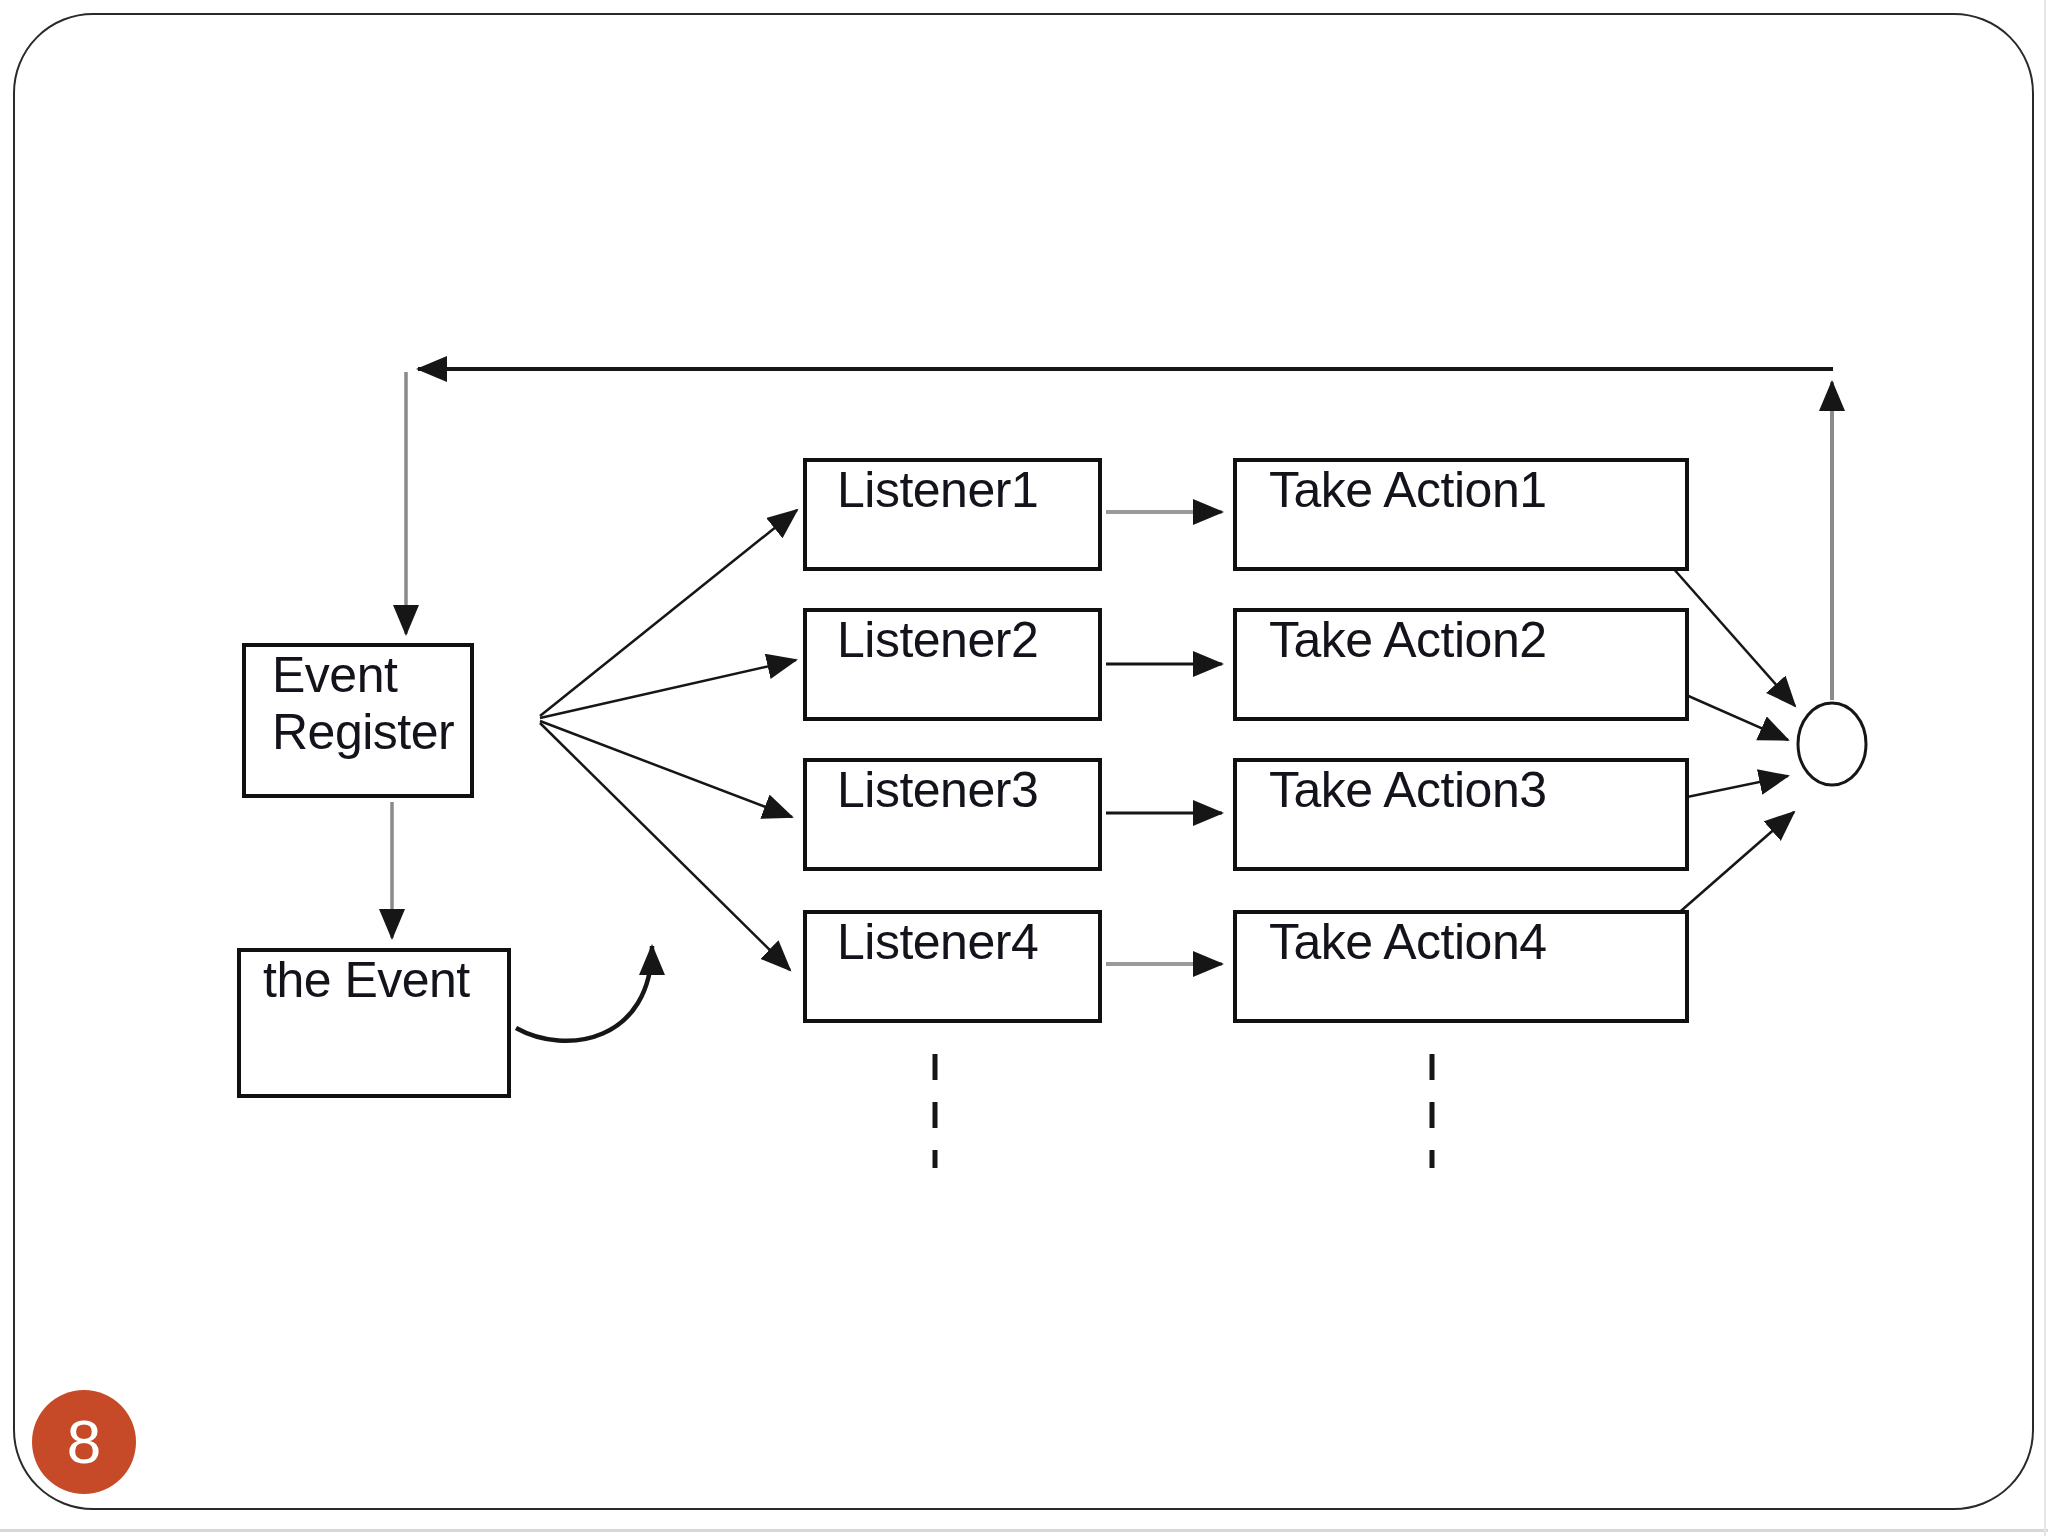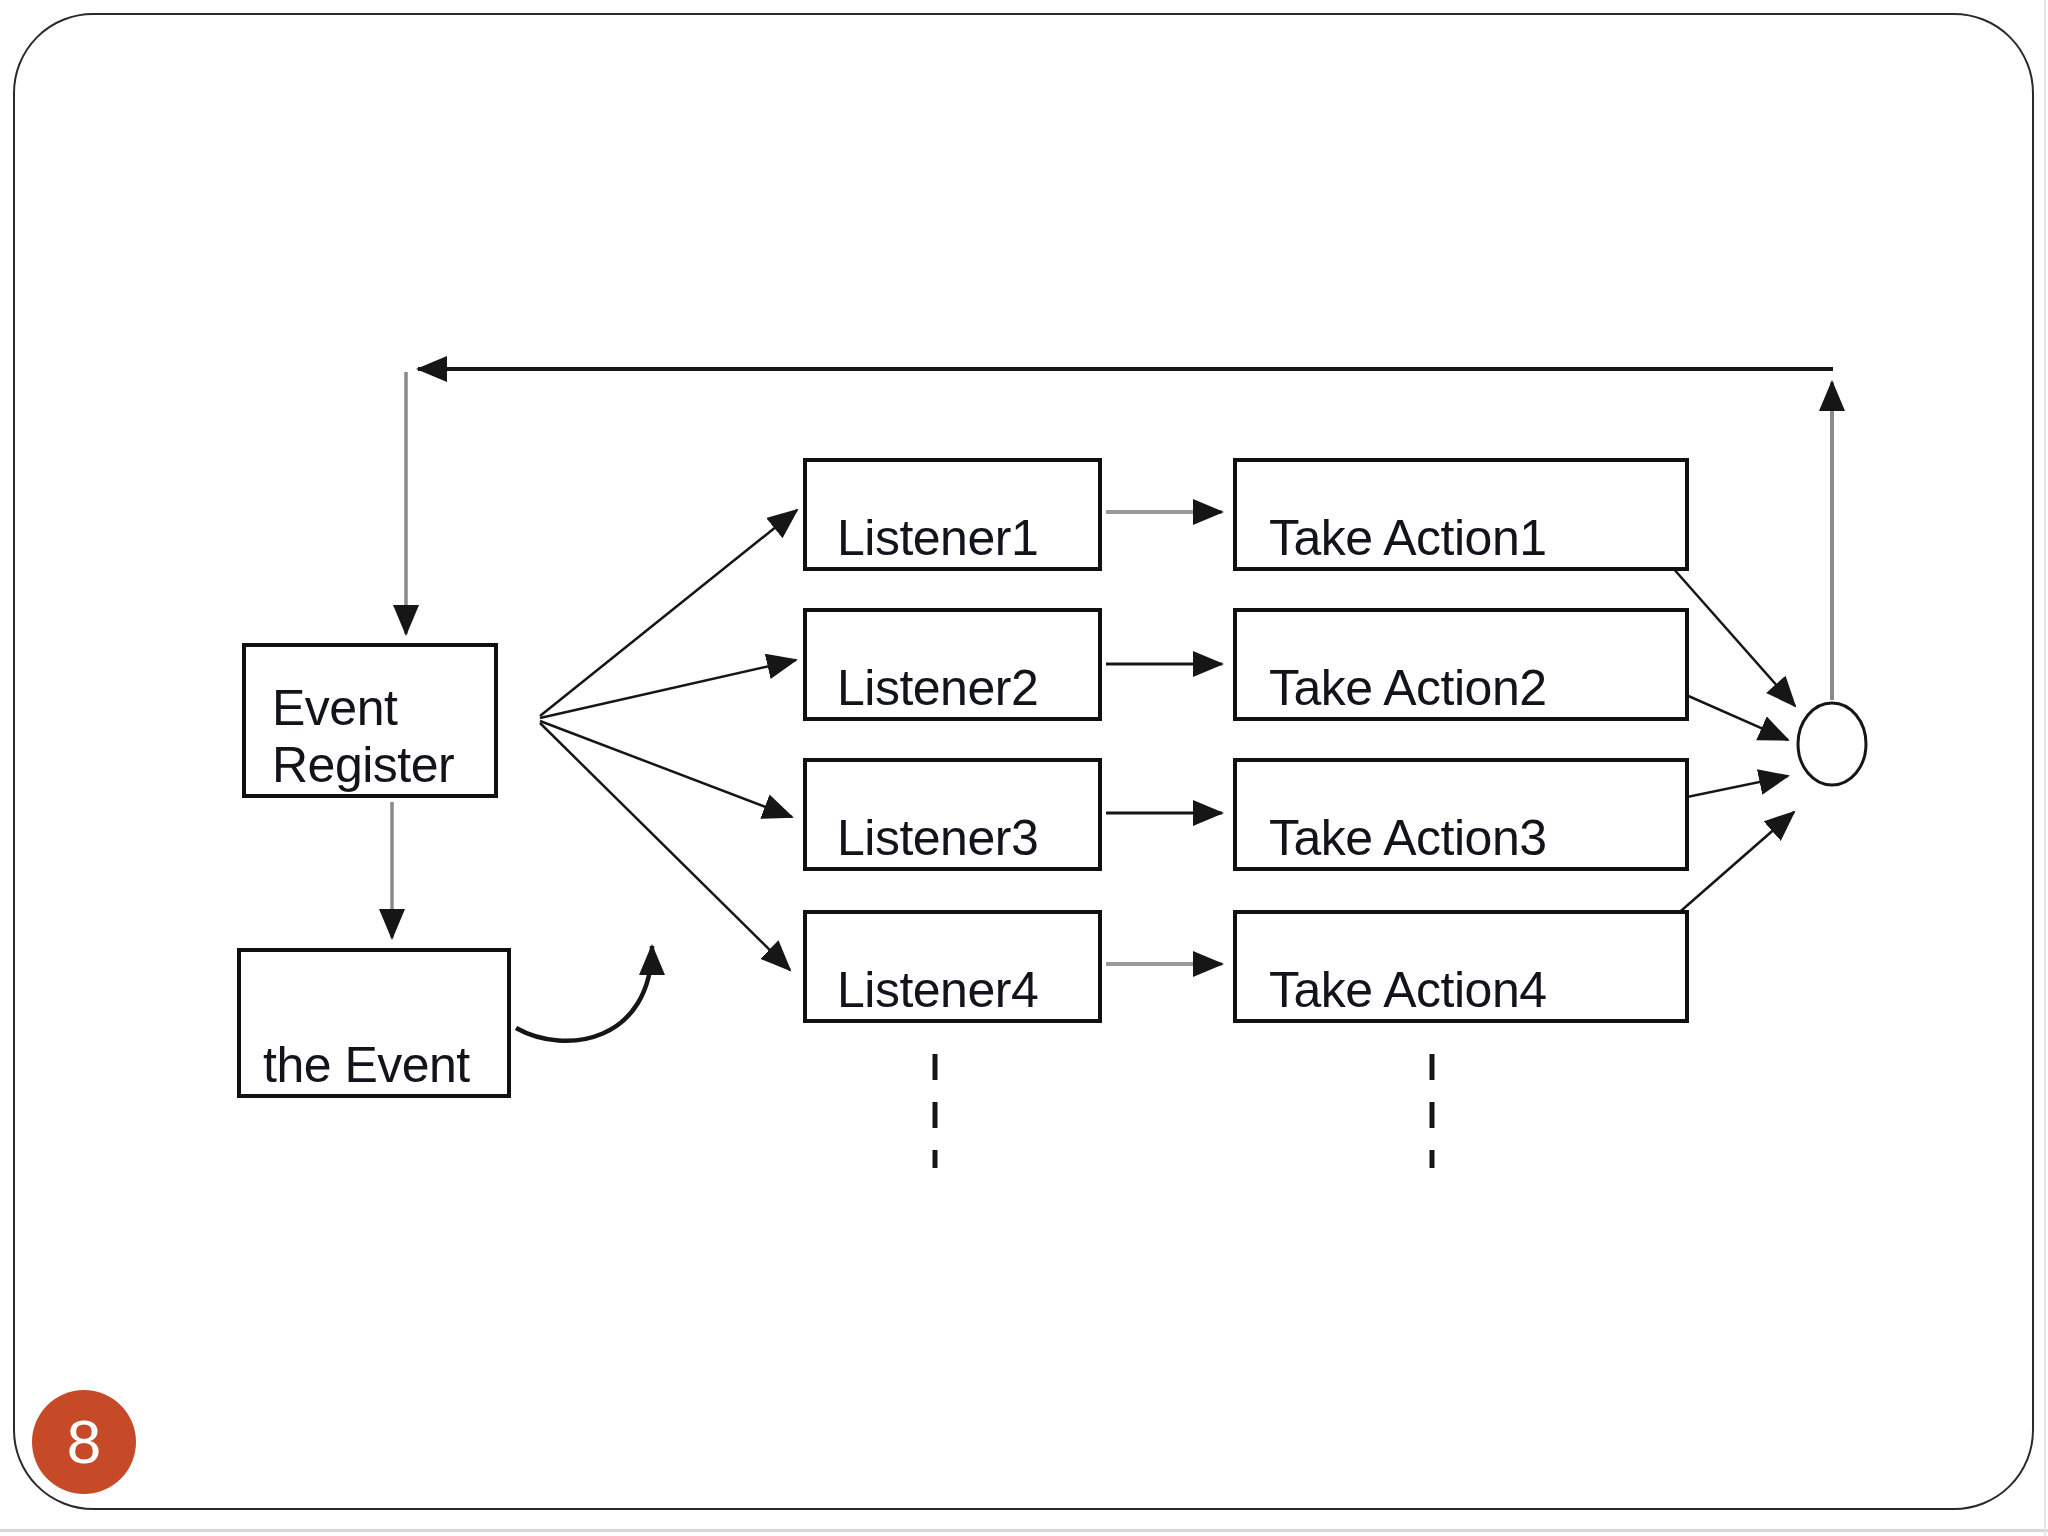--- a/index.html
+++ b/index.html
@@ -14,25 +14,25 @@
   }
   svg.connectors{position:absolute;left:0;top:0;width:2048px;height:1536px;}
   .stroke-black{stroke:var(--line-black,#161616);}
   .stroke-gray{stroke:var(--line-gray,#8a8a8a);}
   .stroke-midgray{stroke:#9a9a9a;}
   .ah-fill{fill:var(--line-black,#161616);}
   .node-circle{fill:#ffffff;stroke:var(--line-black,#161616);stroke-width:3px;}
 
   .box{
     position:absolute;box-sizing:border-box;border:4px solid var(--box-border,#101010);
-    background:#ffffff;display:flex;flex-direction:column;justify-content:flex-end;
+    background:#ffffff;display:flex;flex-direction:column;justify-content:flex-start;
     font-size:50px;letter-spacing:-0.5px;line-height:1.14;color:var(--text,#13131c);
   }
   .box .lbl{display:block;}
-  .box-es{left:242px;top:643px;width:256px;height:155px;padding-left:26px;}
+  .box-es{left:242px;top:643px;width:232px;height:155px;padding-left:26px;}
   .box-reg{left:237px;top:948px;width:274px;height:150px;padding-left:22px;}
   .box-listener{left:803px;width:299px;height:113px;padding-left:30px;}
   .box-action{left:1233px;width:456px;height:113px;padding-left:32px;}
   .row-0{top:458px;} .row-1{top:608px;} .row-2{top:758px;} .row-3{top:910px;}
 
   .caption{
     position:absolute;left:760px;top:1178px;font-size:48px;letter-spacing:-0.5px;
     color:var(--text,#13131c);white-space:nowrap;
   }
   .badge{

